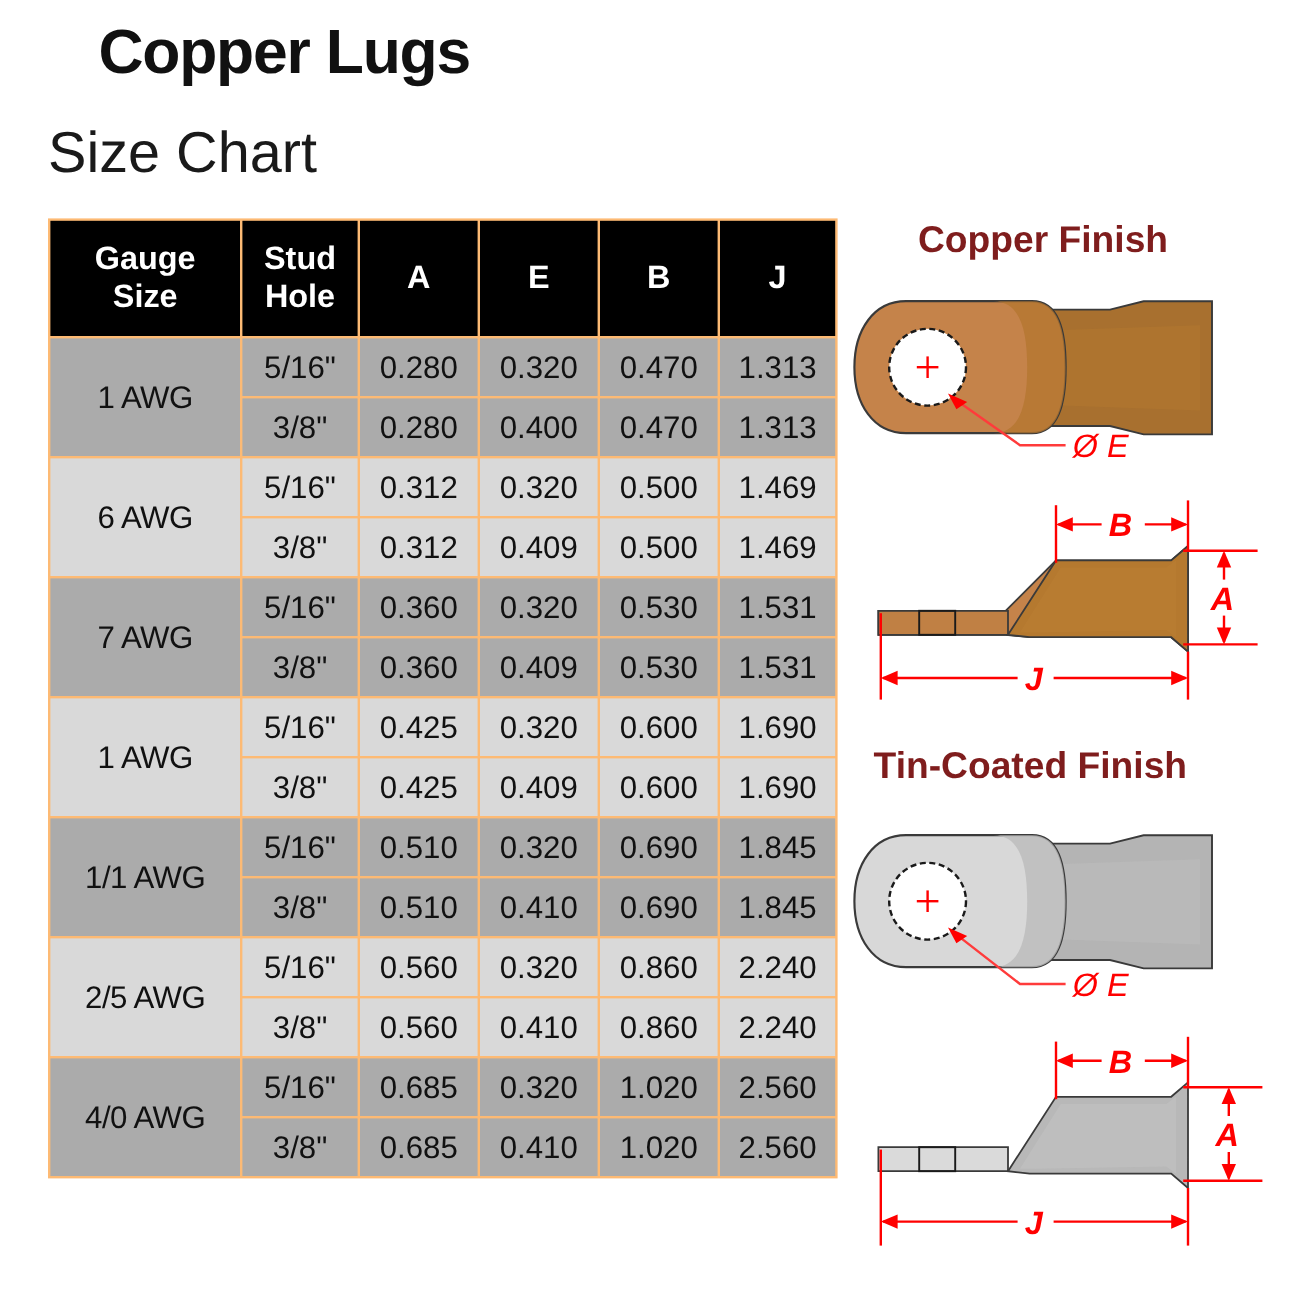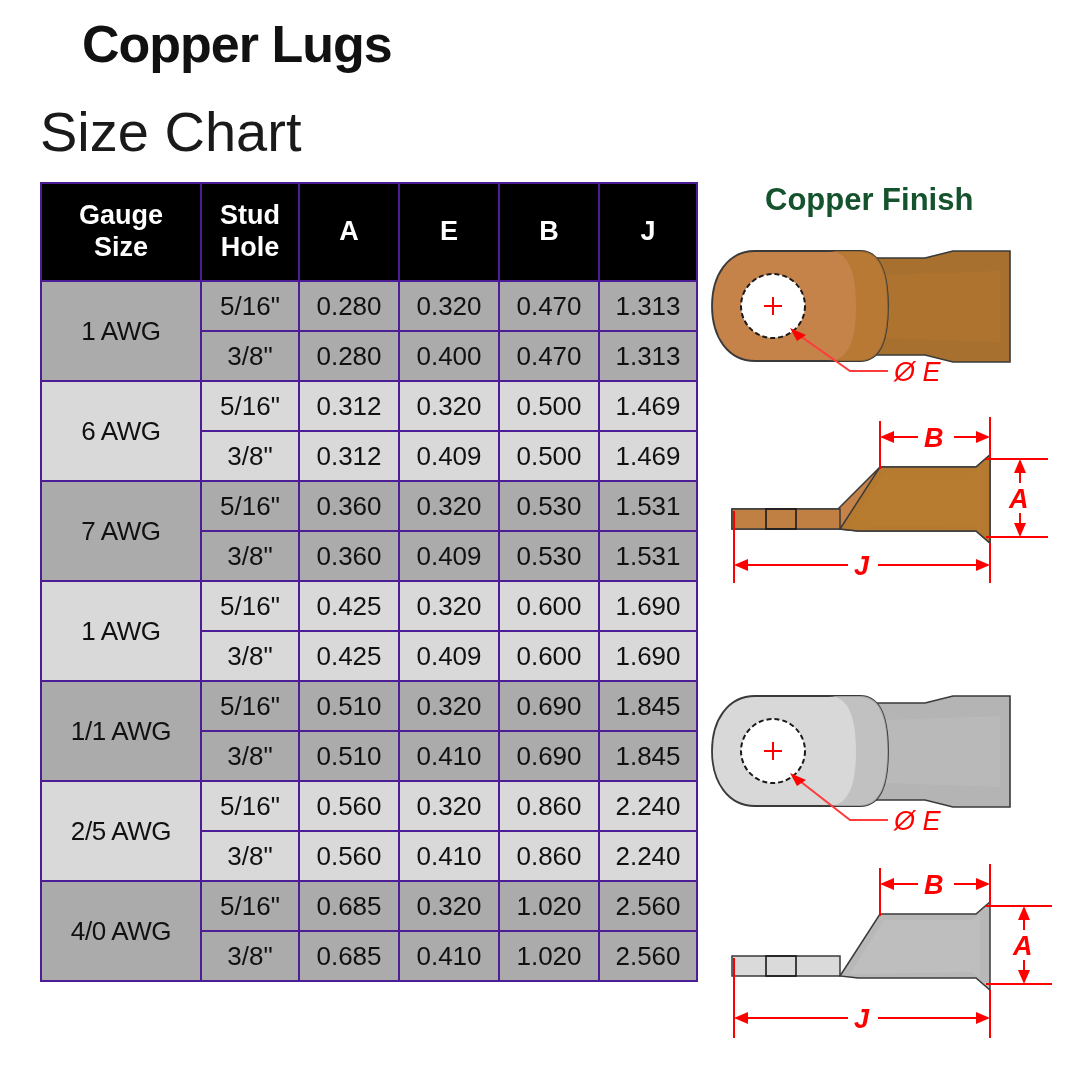--- a/index.html
+++ b/index.html
@@ -15,35 +15,35 @@
   
   .title-main{
     position:absolute;left:40px;top:18px;
     font-size:52px;font-weight:bold;color:#111111;
     letter-spacing:-1px;line-height:1.0;
     white-space:nowrap;
     margin-left:42px;
   }
   .title-sub{
     position:absolute;left:40px;top:104px;
-    font-size:56px;font-weight:normal;color:#1a1a1a;
+    font-size:48px;font-weight:normal;color:#1a1a1a;
     line-height:1.0;white-space:nowrap;
   }
 
   
   .table-wrap{
     position:absolute;left:40px;top:182px;
     width:646px;
   }
   table.size-chart{
     border-collapse:separate;
     border-spacing:2px;
     width:646px;
     table-layout:fixed;
-    background:#4c1d95;
+    background:#fdba74;
   }
   table.size-chart th{
     background:#000000;color:#ffffff;
     font-size:27px;font-weight:bold;
     padding:0;height:96px;
     text-align:center;vertical-align:middle;
     line-height:1.18;
   }
   table.size-chart td{
     font-size:26px;color:#111111;
@@ -61,21 +61,21 @@
   col.c-gauge{width:158px;}
   col.c-stud{width:96px;}
   col.c-a{width:98px;}
   col.c-e{width:98px;}
   col.c-b{width:98px;}
   col.c-j{width:96px;}
 
   
   .panel-title{
     position:absolute;
-    font-size:31px;font-weight:bold;color:#14532d;
+    font-size:31px;font-weight:bold;color:#7f1d1d;
     white-space:nowrap;
   }
   #copper-title{left:765px;top:182px;}
   #tin-title{left:728px;top:620px;}
 
   .diagram{position:absolute;font-style:italic;}
   #copper-top{left:710px;top:245px;width:370px;height:150px;}
   #copper-side{left:728px;top:415px;width:352px;height:175px;}
   #tin-top{left:710px;top:690px;width:370px;height:160px;}
   #tin-side{left:728px;top:862px;width:352px;height:185px;}
@@ -288,20 +288,21 @@
         <line x1="262" y1="128" x2="262" y2="168"></line>
         <line x1="8" y1="150" x2="260" y2="150"></line>
       </g>
       <path d="M6 150 L20 144 L20 156 Z" fill="#ff0000"></path>
       <path d="M262 150 L248 144 L248 156 Z" fill="#ff0000"></path>
       <rect x="120" y="136" width="30" height="28" fill="#ffffff"></rect>
       <text x="126" y="160" fill="#ff0000" font-family="Liberation Sans, sans-serif" font-size="27" font-weight="bold">J</text>
     </svg>
   </div>
 
+  <div class="panel-title" id="tin-title">Tin-Coated Finish</div>
 
   <div class="diagram" id="tin-top">
     <svg width="370" height="160" viewBox="0 0 370 160">
       <path d="M150 13 L215 13 L243 6 L300 6 L300 117 L243 117 L215 110 L150 110 Z" fill="#b4b4b4" stroke="#3a3a3a" stroke-width="1.6"></path>
       <path d="M175 30 L290 26 L290 97 L175 93 Z" fill="#bdbdbd" stroke="none" opacity="0.6"></path>
       <path d="M45 6 L150 6 C172 6 178 30 178 61 C178 92 172 116 150 116 L45 116 C18 116 2 92 2 61 C2 30 18 6 45 6 Z" fill="#d8d8d8" stroke="#3a3a3a" stroke-width="1.8"></path>
       <path d="M118 6 L150 6 C172 6 178 30 178 61 C178 92 172 116 150 116 L118 116 C140 116 146 92 146 61 C146 30 140 6 118 6 Z" fill="#bcbcbc" stroke="none" opacity="0.8"></path>
       <circle cx="63" cy="61" r="32" fill="#ffffff" stroke="#1a1a1a" stroke-width="2" stroke-dasharray="5 3"></circle>
       <g stroke="#ff0000" stroke-width="2">
         <line x1="54" y1="61" x2="72" y2="61"></line>

